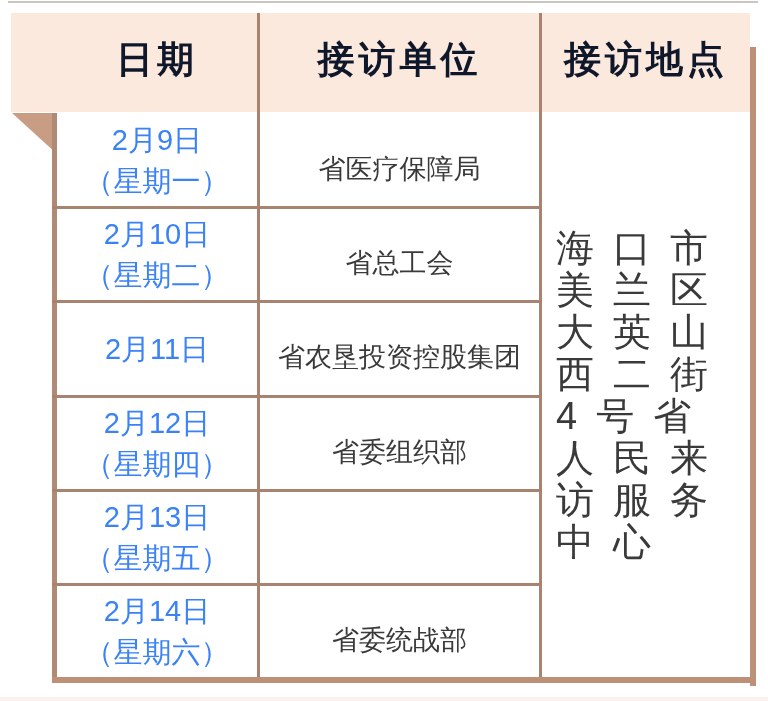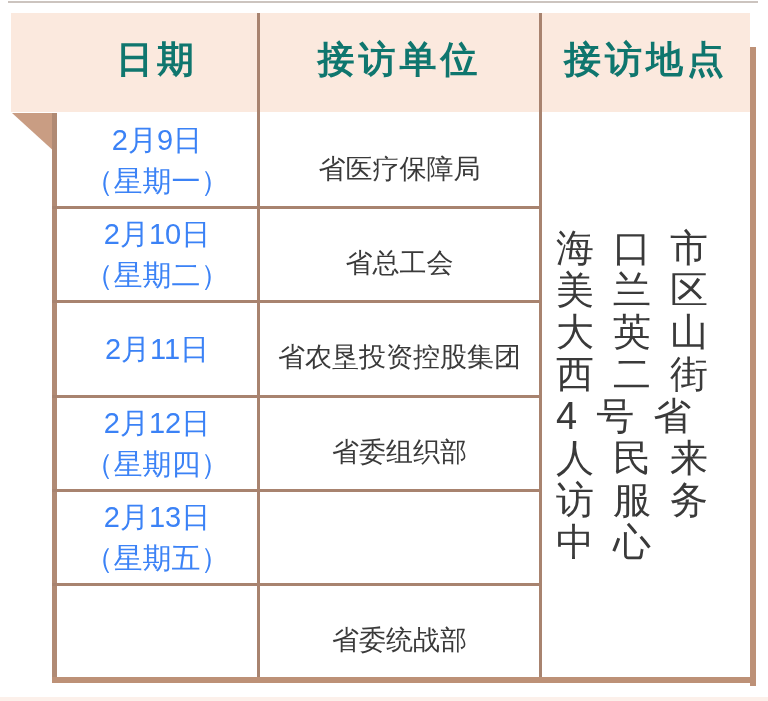--- a/index.html
+++ b/index.html
@@ -7,21 +7,21 @@
     position:relative;width:768px;height:701px;background:#ffffff;overflow:hidden;
     font-family:"Liberation Sans",sans-serif;color:#3a3a3a;
   }
   
   .top-rule{position:absolute;left:8px;top:1px;width:750px;height:2px;background:#a2938b;opacity:.55;}
 
   
   .header-band{position:absolute;left:11px;top:13px;width:739px;height:99px;background:#fbe9de;}
   .header-label{
     position:absolute;top:13px;height:87px;display:flex;align-items:center;justify-content:center;
-    font-size:37px;font-weight:700;letter-spacing:4px;color:#0f766e;white-space:nowrap;
+    font-size:37px;font-weight:700;letter-spacing:4px;color:#0f172a;white-space:nowrap;
     padding-top:6px;box-sizing:border-box;
   }
   .hl-date{left:57px;width:200px;}
   .hl-unit{left:260px;width:279px;}
   .hl-loc{left:542px;width:208px;}
 
   
   .corner-fold{
     position:absolute;left:12px;top:113px;width:45px;height:41px;background:#c99d83;
     clip-path:polygon(0 0,100% 0,100% 100%);
@@ -112,20 +112,24 @@
     <span>2月12日</span>
     <span>（星期四）</span>
   </div>
   <div class="unit-cell r3">省委组织部</div>
 
   <div class="date-cell r4">
     <span>2月13日</span>
     <span>（星期五）</span>
   </div>
 
+  <div class="date-cell r5">
+    <span>2月14日</span>
+    <span>（星期六）</span>
+  </div>
   <div class="unit-cell r5">省委统战部</div>
 
   <div class="location-cell">
     <div class="location-text">海口市美兰区大英山西二街4号省人民来访服务中心</div>
   </div>
 
   <div class="bottom-strip"></div>
 
 </div>
 

